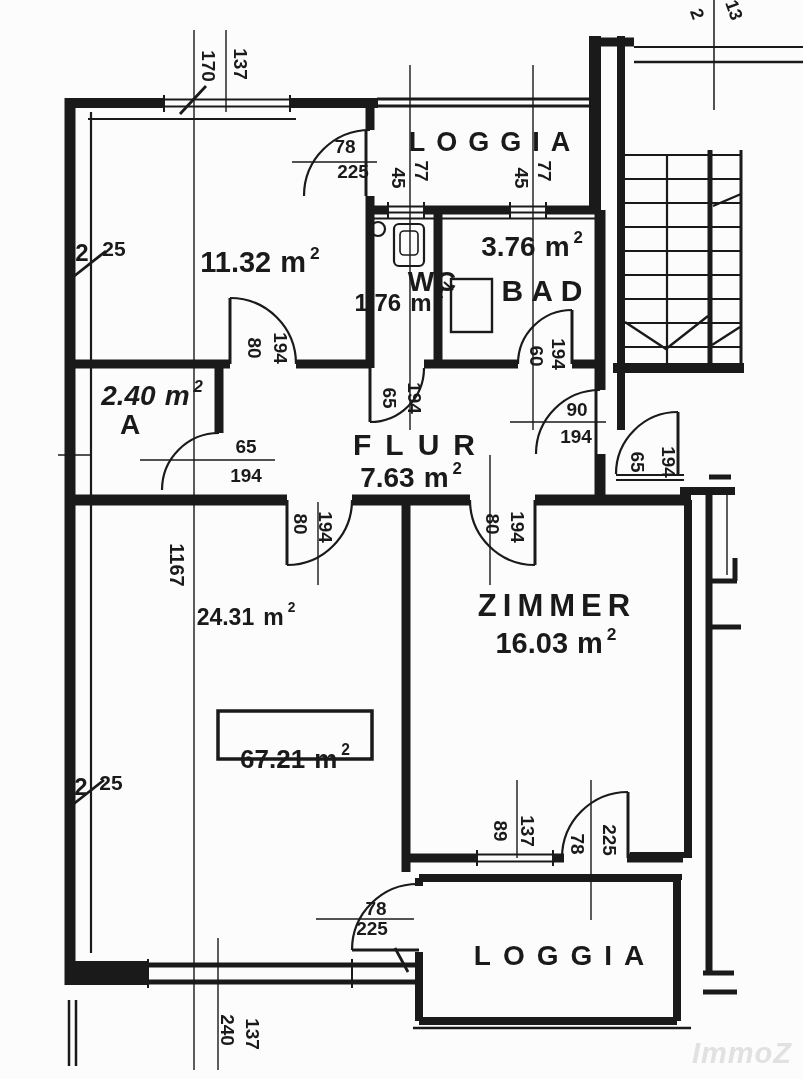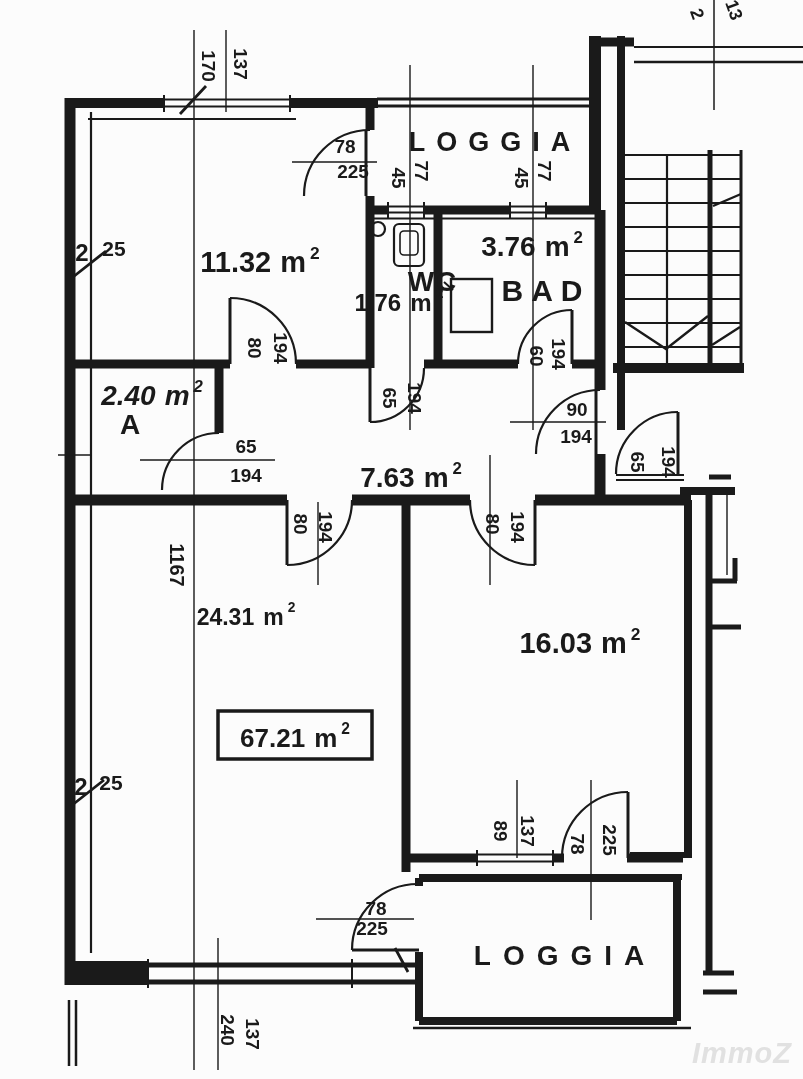--- a/index.html
+++ b/index.html
@@ -21,22 +21,22 @@
   #lbl-wc-area     {left:399px;top:300px;font-size:24px;}
   #lbl-bad-area    {left:532px;top:245px;font-size:28px;}
   #lbl-bad-name    {left:546px;top:291px;font-size:30px;letter-spacing:8px;}
   #lbl-flur-name   {left:421px;top:445px;font-size:30px;letter-spacing:14px;}
   #lbl-flur-area   {left:411px;top:476px;font-size:28px;}
   #lbl-a-area      {left:152px;top:394px;font-size:28px;font-style:italic;}
   #lbl-a-name      {left:130px;top:425px;font-size:28px;}
   #lbl-wohnen-name {left:262px;top:604px;font-size:31px;letter-spacing:8px;}
   #lbl-wohnen-area {left:246px;top:615px;font-size:23px;}
   #lbl-zimmer-name {left:557px;top:605px;font-size:31px;letter-spacing:6px;}
-  #lbl-zimmer-area {left:556px;top:642px;font-size:29px;margin-left:24px;}
-  #lbl-total       {left:295px;top:736px;font-size:26px;}
+  #lbl-zimmer-area {left:556px;top:642px;font-size:29px;}
+  #lbl-total       {left:295px;top:757px;font-size:26px;}
   #lbl-loggia-bottom{left:565px;top:956px;font-size:28px;letter-spacing:12px;}
   #watermark{position:absolute;left:742px;top:1053px;transform:translate(-50%,-50%);
        font-size:29px;font-style:italic;font-weight:800;letter-spacing:1px;
        color:var(--watermark);}
 </style>
 </head>
 <body>
 
 <div id="plan">
 
@@ -149,27 +149,29 @@
   <div class="lbl area" id="lbl-kueche-area"><span class="v">11.32</span><span class="u">m</span><span class="s">2</span></div>
 
   <div class="lbl" id="lbl-loggia-top">LOGGIA</div>
 
   <div class="lbl" id="lbl-wc-name">WC</div>
   <div class="lbl area" id="lbl-wc-area"><span class="v">1.76</span><span class="u">m</span><span class="s">2</span></div>
 
   <div class="lbl area" id="lbl-bad-area"><span class="v">3.76</span><span class="u">m</span><span class="s">2</span></div>
   <div class="lbl" id="lbl-bad-name">BAD</div>
 
+  <div class="lbl" id="lbl-flur-name">FLUR</div>
   <div class="lbl area" id="lbl-flur-area"><span class="v">7.63</span><span class="u">m</span><span class="s">2</span></div>
 
   <div class="lbl area" id="lbl-a-area"><span class="v">2.40</span><span class="u">m</span><span class="s">2</span></div>
   <div class="lbl" id="lbl-a-name">A</div>
 
   <div class="lbl area" id="lbl-wohnen-area"><span class="v">24.31</span><span class="u">m</span><span class="s">2</span></div>
 
+  <div class="lbl" id="lbl-zimmer-name">ZIMMER</div>
   <div class="lbl area" id="lbl-zimmer-area"><span class="v">16.03</span><span class="u">m</span><span class="s">2</span></div>
 
   <div class="lbl area" id="lbl-total"><span class="v">67.21</span><span class="u">m</span><span class="s">2</span></div>
 
   <div class="lbl" id="lbl-loggia-bottom">LOGGIA</div>
 
   <div id="dims">
       <div class="dim" style="left: 208px; top: 66px; transform: translate(-50%, -50%) rotate(90deg);">170</div>
       <div class="dim" style="left: 240px; top: 64px; transform: translate(-50%, -50%) rotate(90deg);">137</div>
       <div class="dim" style="left: 345px; top: 146px; transform: translate(-50%, -50%) rotate(0deg);">78</div>

